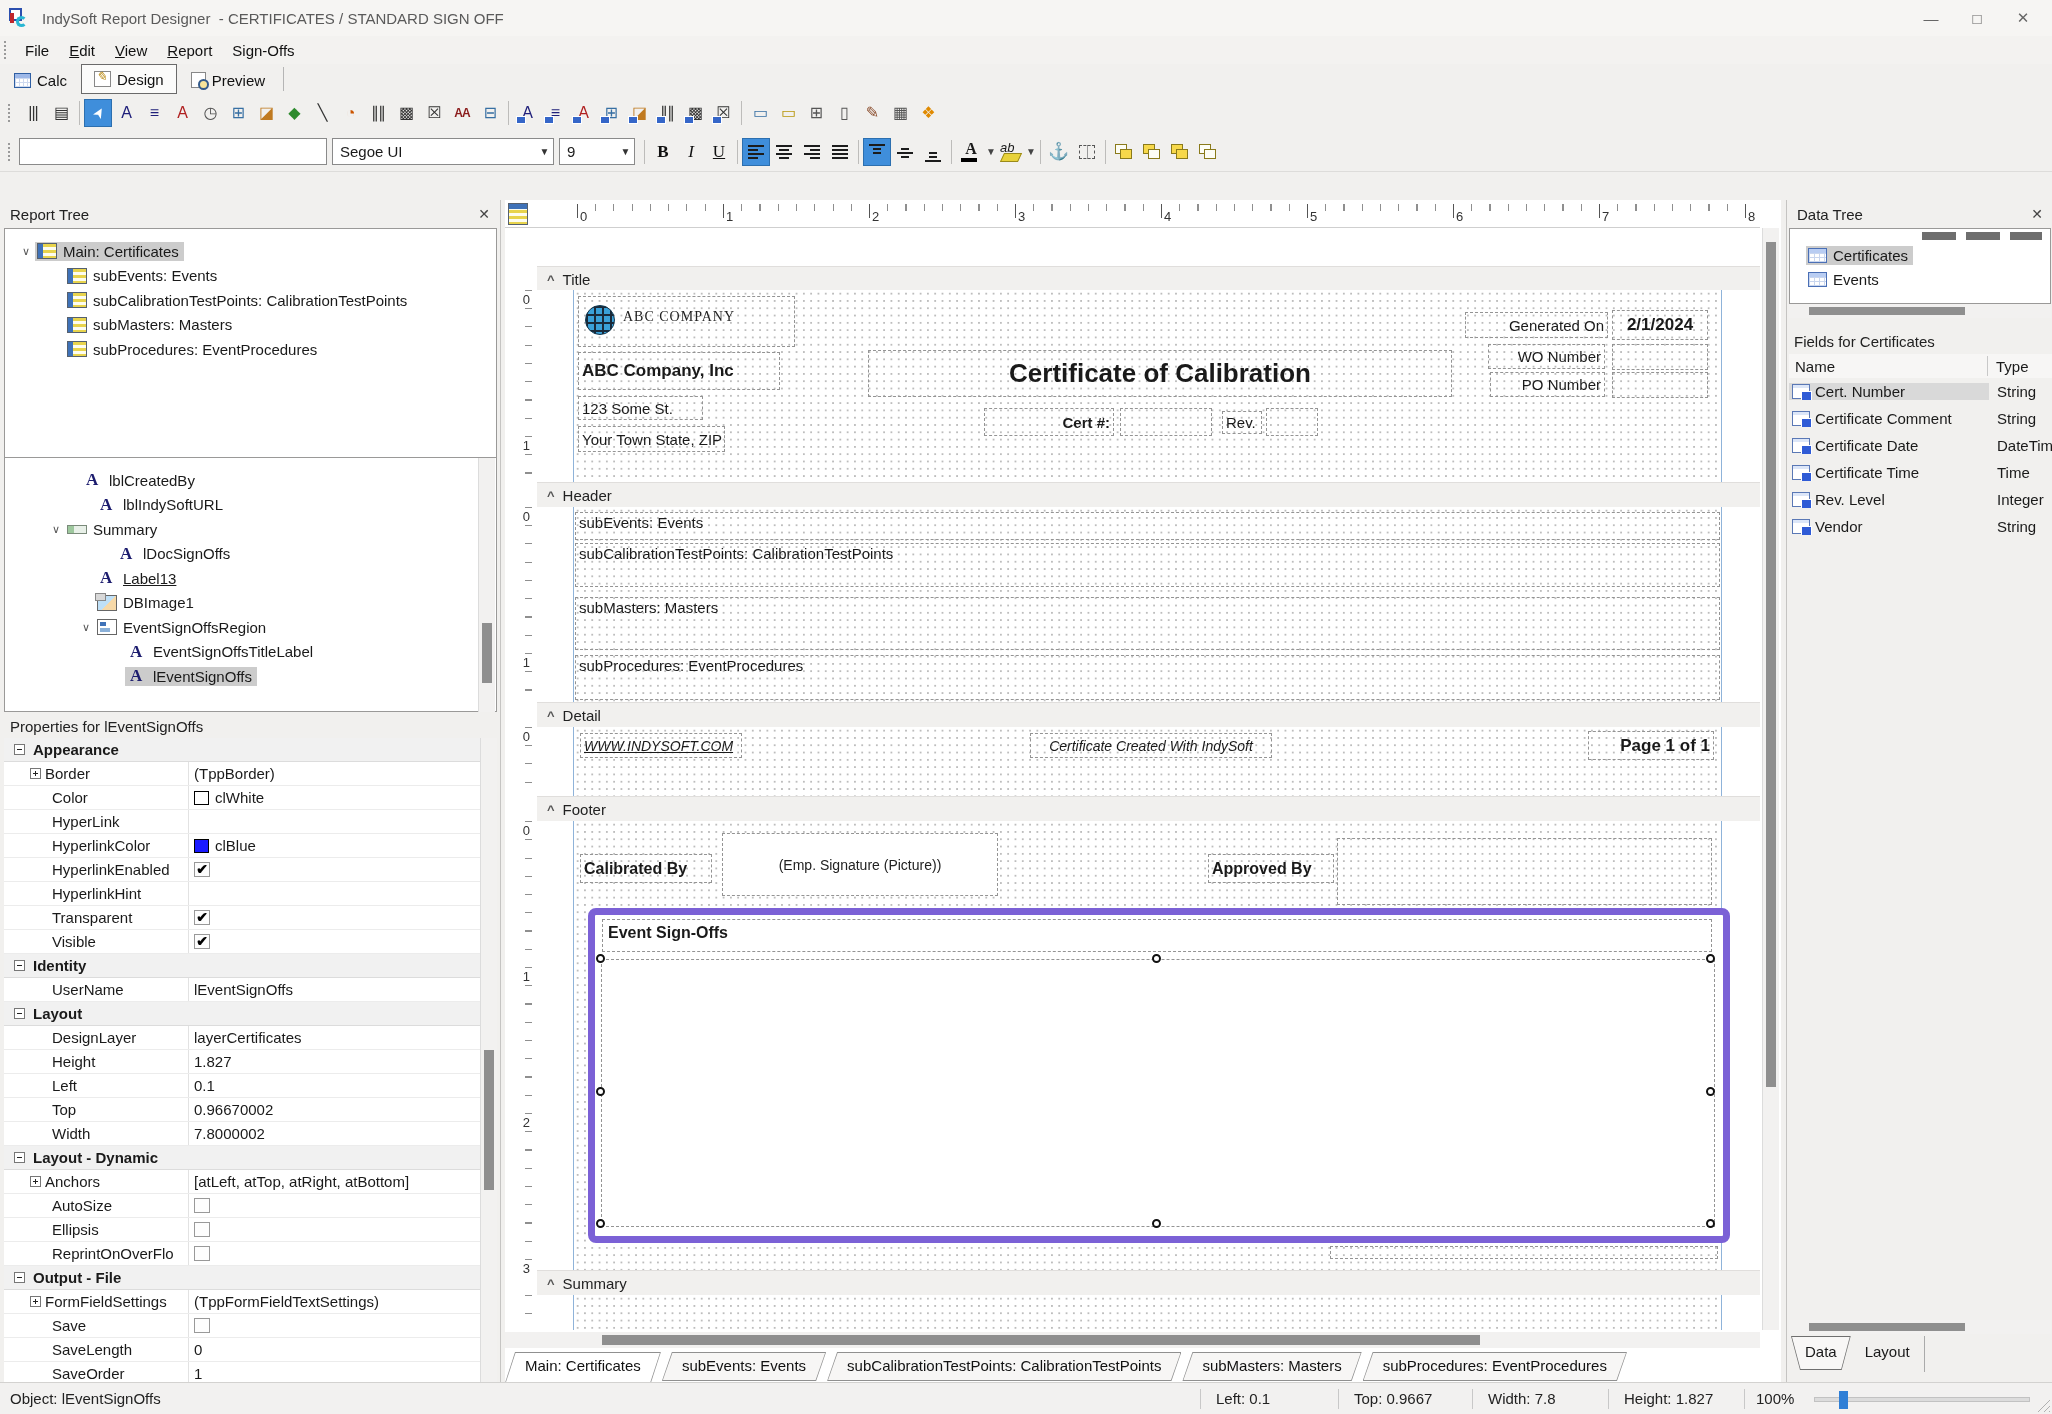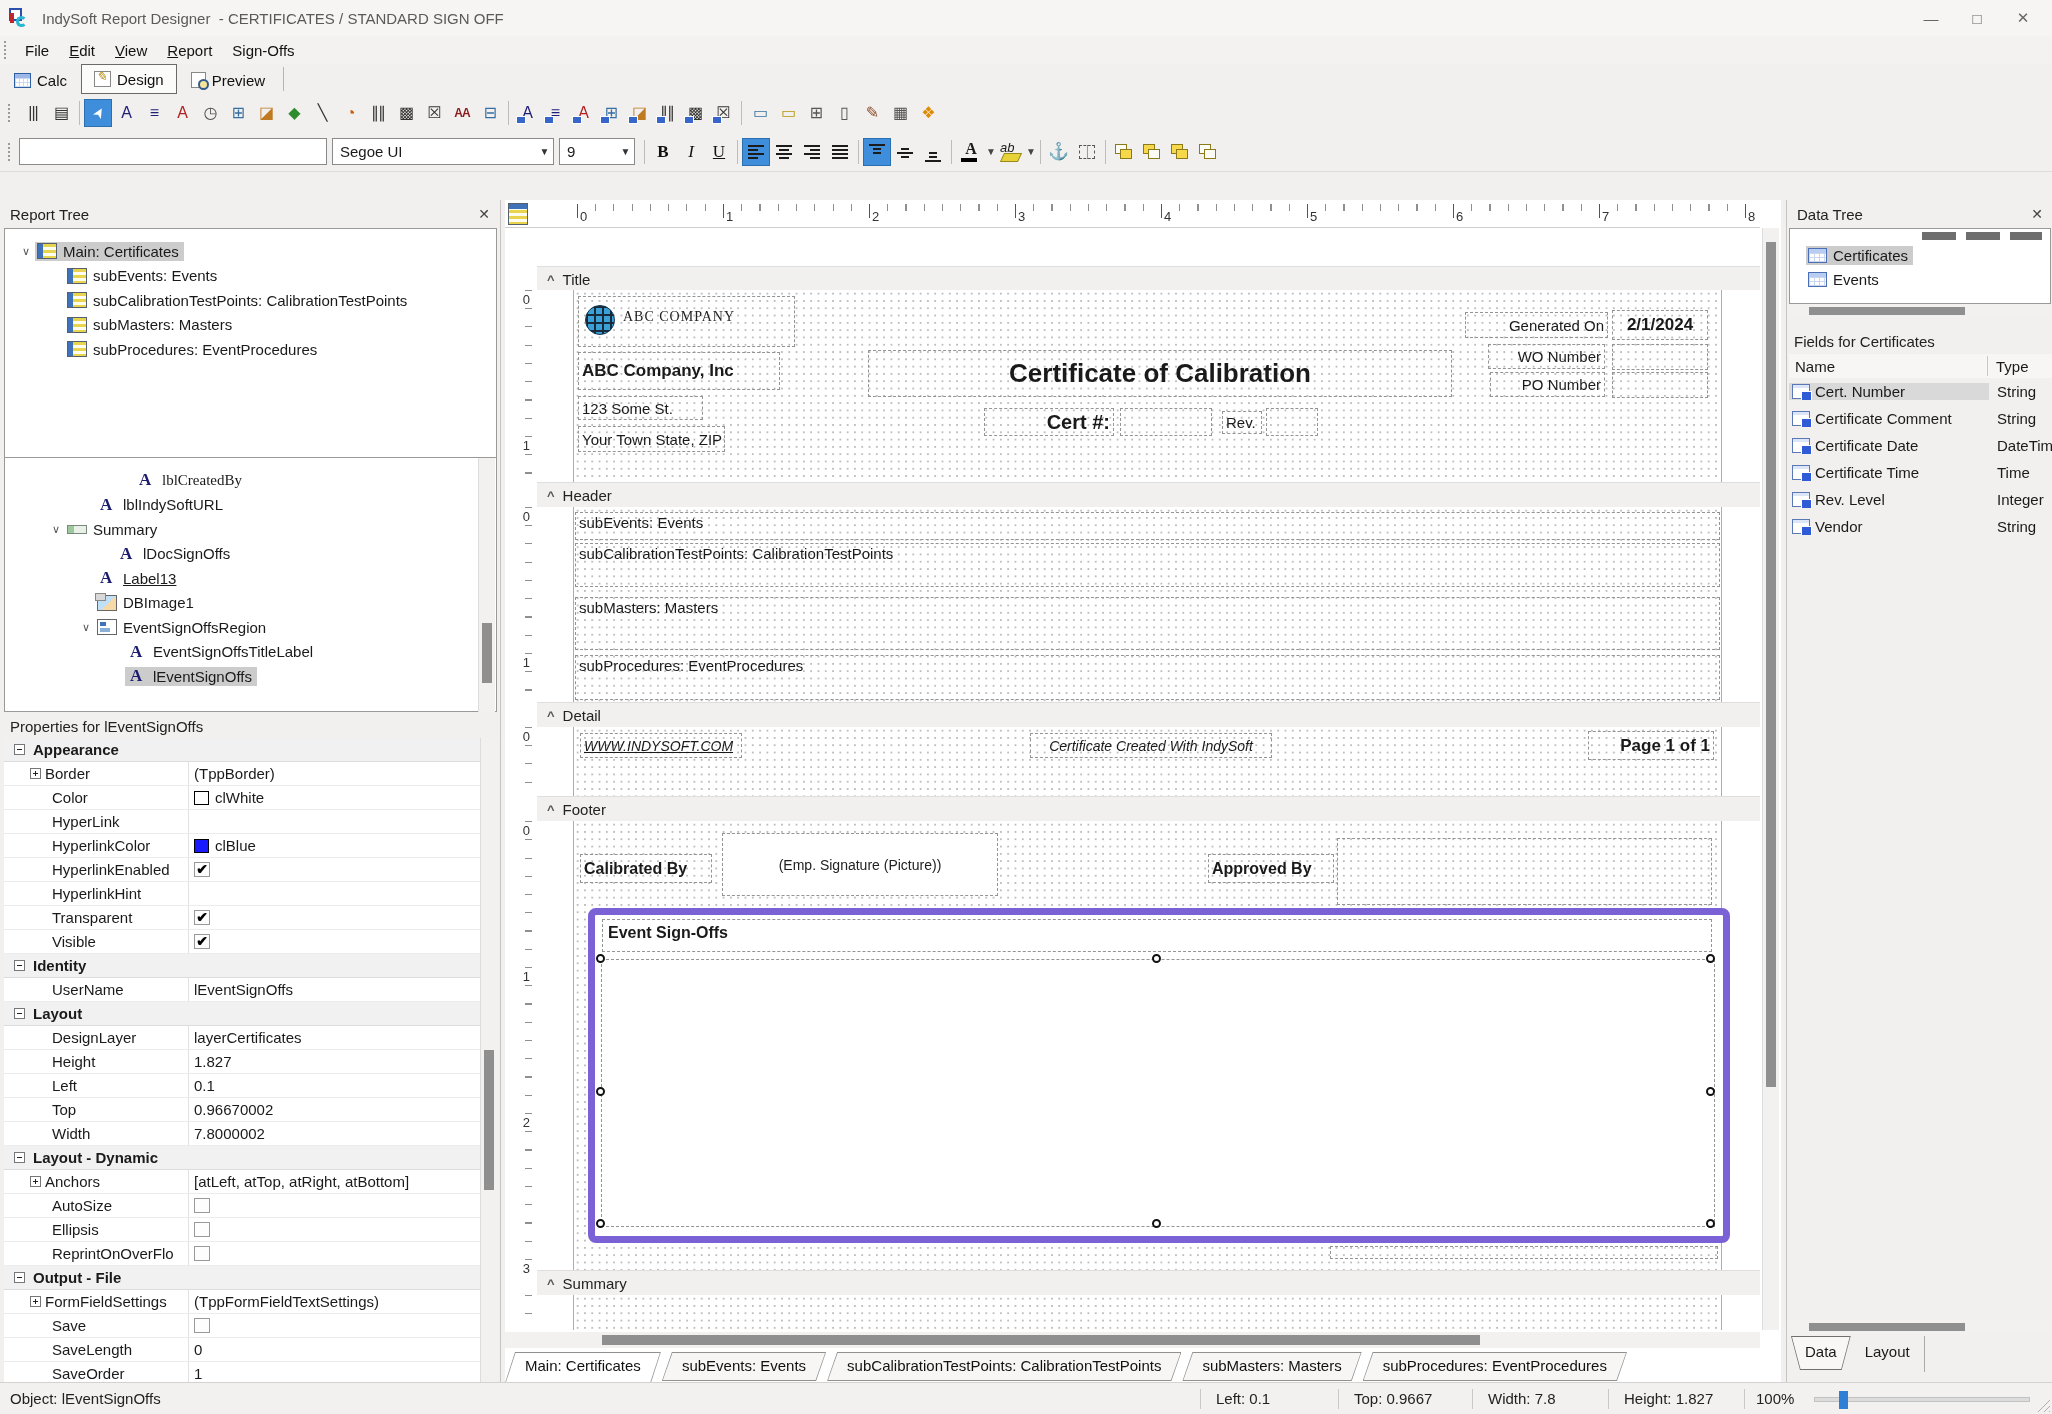--- a/index.html
+++ b/index.html
@@ -429,21 +429,21 @@
         </div>
         <div class="titem" style="padding-left: 42px;">
           <span class="tcaret"></span>
           <span class="twrap">
             <span class="tico report"></span>
             <span class="tlabel">subProcedures: EventProcedures</span>
           </span>
         </div>
       </div>
     <div class="whitebox" style="left:4px;top:258px;width:493px;height:254px;padding-top:10px;border-top:0" id="tree-objects">
-        <div class="titem" style="padding-left: 111px; font-family: Liberation Serif, serif;">
+        <div class="titem" style="padding-left: 58px;">
           <span class="tcaret"></span>
           <span class="twrap">
             <span class="tico label-a"></span>
             <span class="tlabel">lblCreatedBy</span>
           </span>
         </div>
         <div class="titem" style="padding-left: 72px;">
           <span class="tcaret"></span>
           <span class="twrap">
             <span class="tico label-a"></span>
@@ -755,21 +755,21 @@
           <div class="cel" style="left: 41px; top: 106px; width: 125px; height: 24px;">
             <span class="canvas-text" style="position: absolute; inset: 0px; display: flex; align-items: center; justify-content: flex-start; padding: 1px 3px;">123 Some St.</span>
           </div>
           <div class="cel" style="left: 41px; top: 136px; width: 147px; height: 26px;">
             <span class="canvas-text" style="position: absolute; inset: 0px; display: flex; align-items: center; justify-content: flex-start; padding: 1px 3px;">Your Town State, ZIP</span>
           </div>
           <div class="cel" style="left: 331px; top: 60px; width: 584px; height: 47px;">
             <span class="canvas-text" style="position: absolute; inset: 0px; display: flex; align-items: center; justify-content: center; padding: 1px 3px; font-weight: bold; font-size: 26px;">Certificate of Calibration</span>
           </div>
           <div class="cel" style="left: 447px; top: 118px; width: 130px; height: 28px;">
-            <span class="canvas-text" style="position: absolute; inset: 0px; display: flex; align-items: center; justify-content: flex-end; padding: 1px 3px; font-weight: bold; font-size: 20px; text-align: center;">Cert #:</span>
+            <span class="canvas-text" style="position: absolute; inset: 0px; display: flex; align-items: center; justify-content: flex-end; padding: 1px 3px; font-weight: bold; font-size: 15px; text-align: center;">Cert #:</span>
           </div>
           <div class="cel" style="left: 583px; top: 118px; width: 92px; height: 28px;"></div>
           <div class="cel" style="left: 685px; top: 121px; width: 40px; height: 23px;">
             <span class="canvas-text" style="position: absolute; inset: 0px; display: flex; align-items: center; justify-content: flex-start; padding: 1px 3px;">Rev.</span>
           </div>
           <div class="cel" style="left: 729px; top: 118px; width: 52px; height: 28px;"></div>
           <div class="cel" style="left: 928px; top: 22px; width: 143px; height: 26px;">
             <span class="canvas-text" style="position: absolute; inset: 0px; display: flex; align-items: center; justify-content: flex-end; padding: 1px 3px;">Generated On</span>
           </div>
           <div class="cel" style="left: 1075px; top: 20px; width: 96px; height: 30px;">

